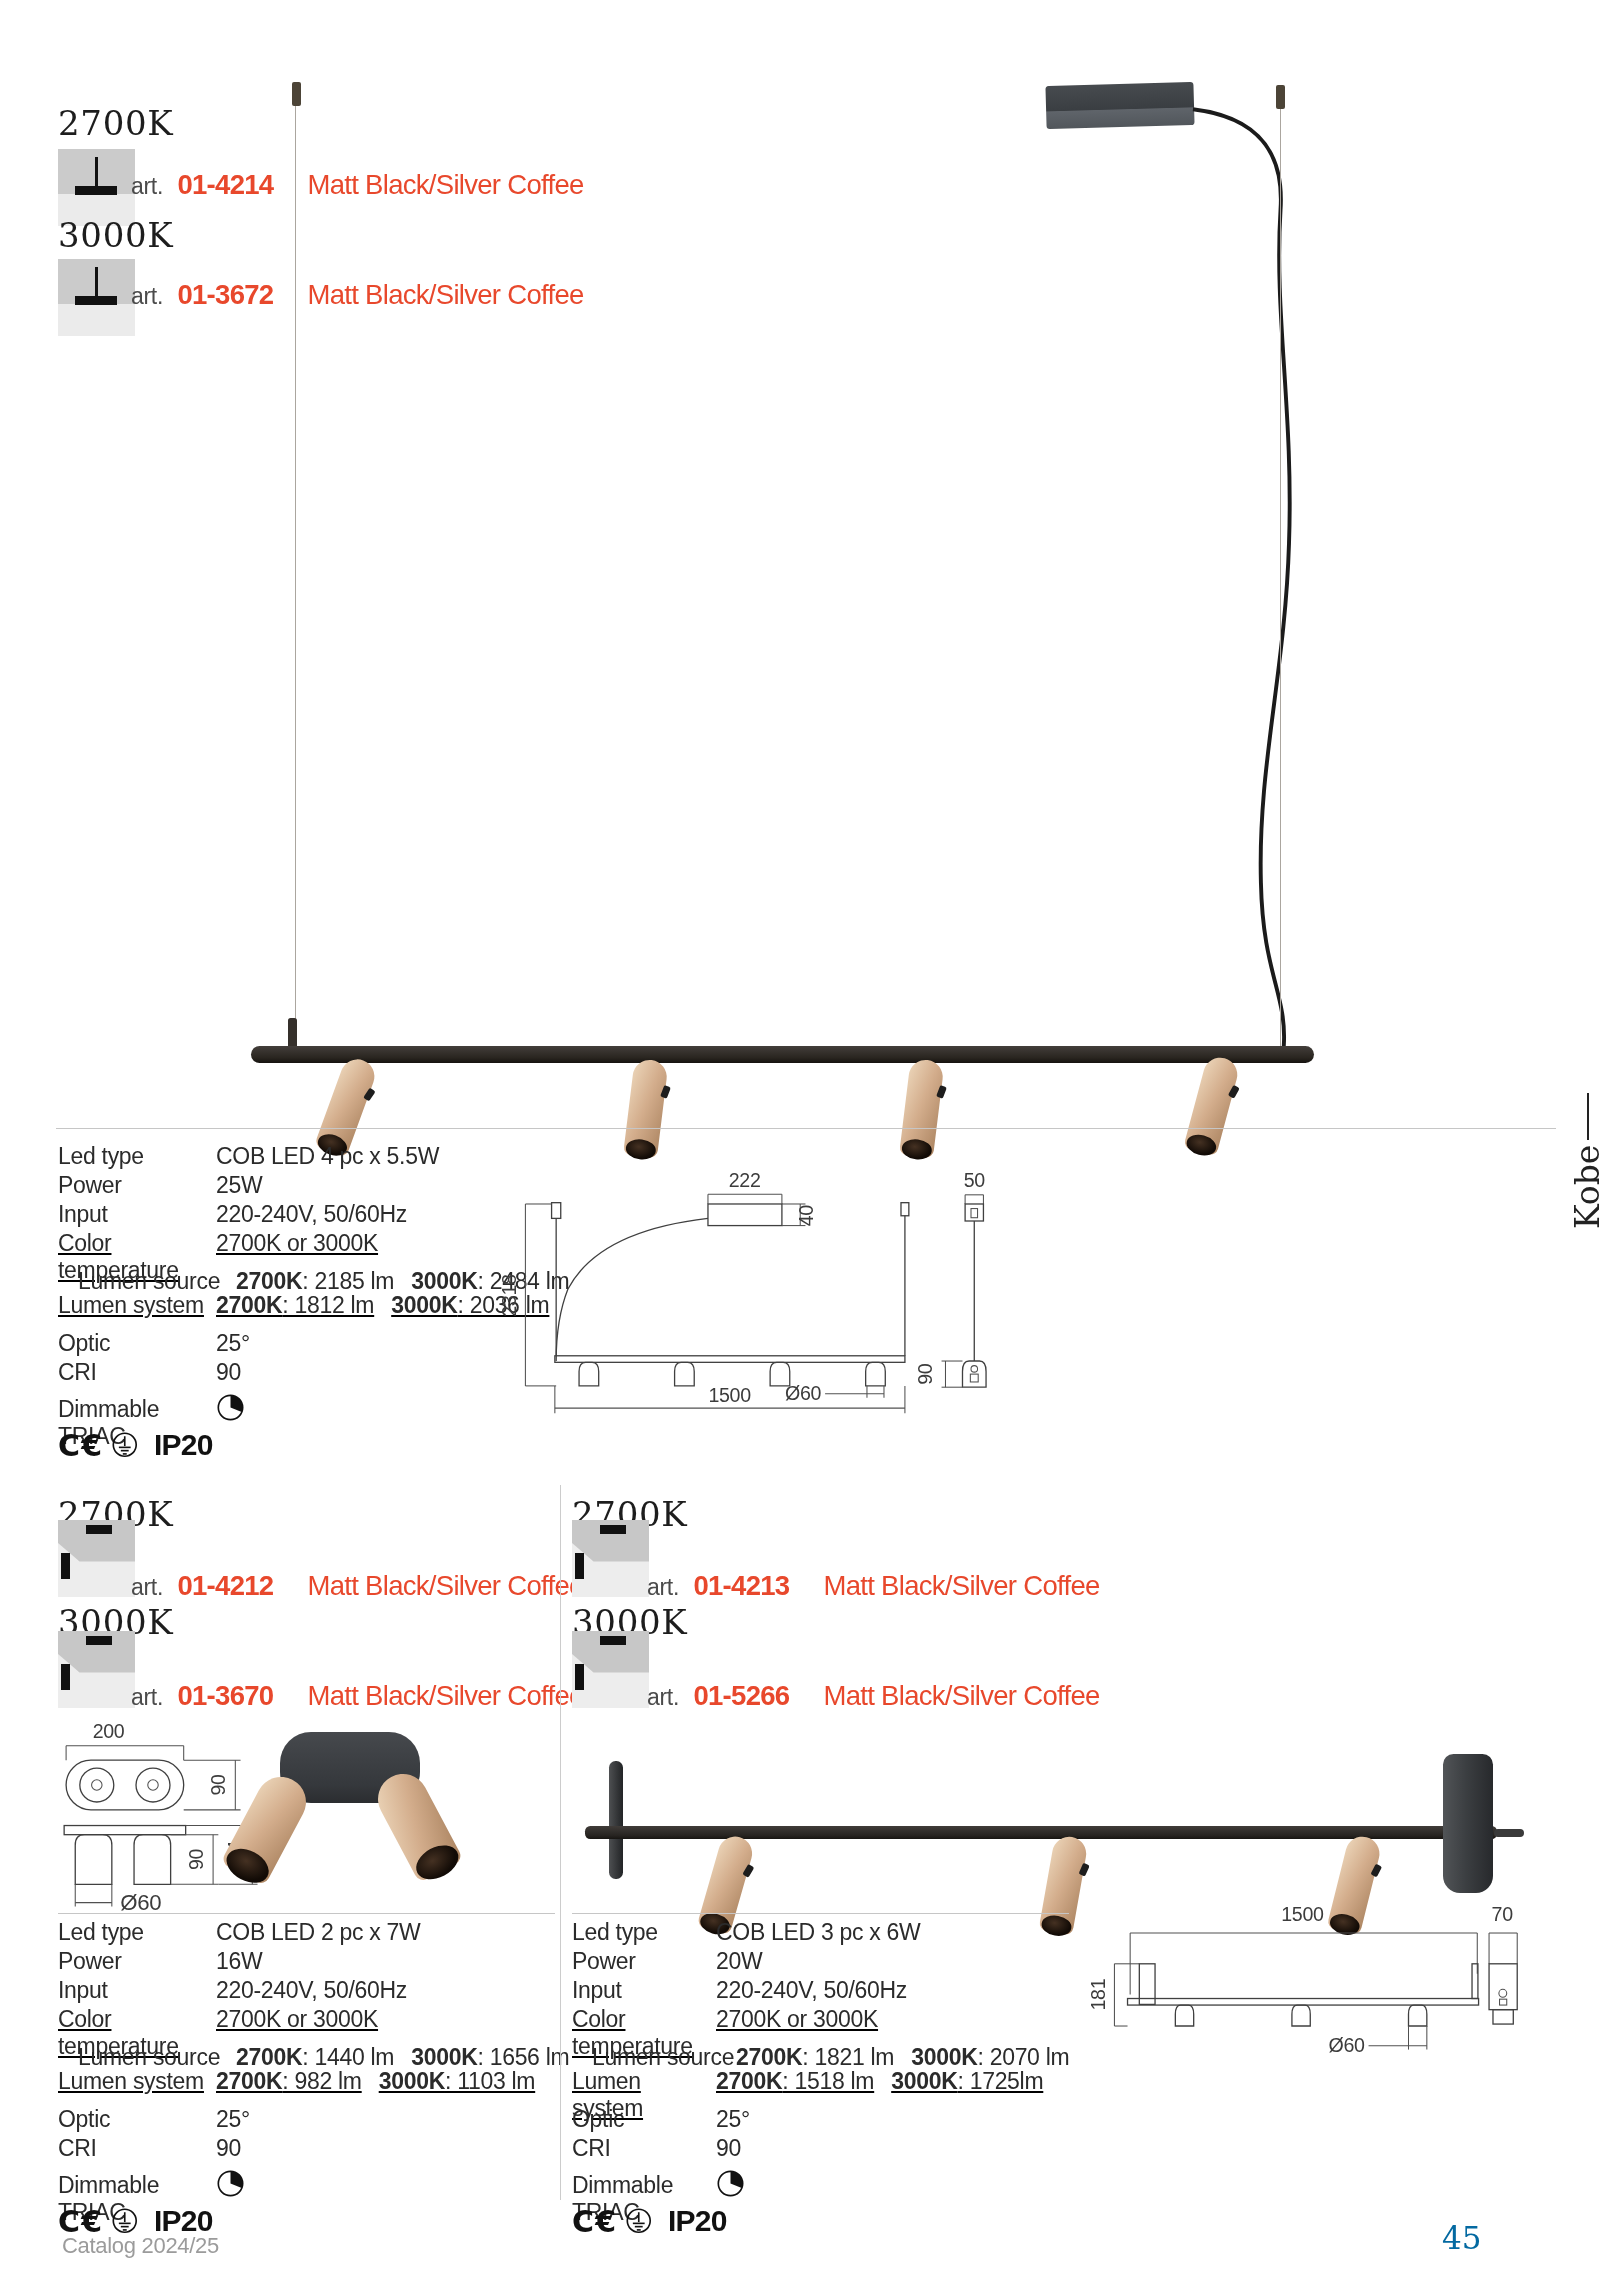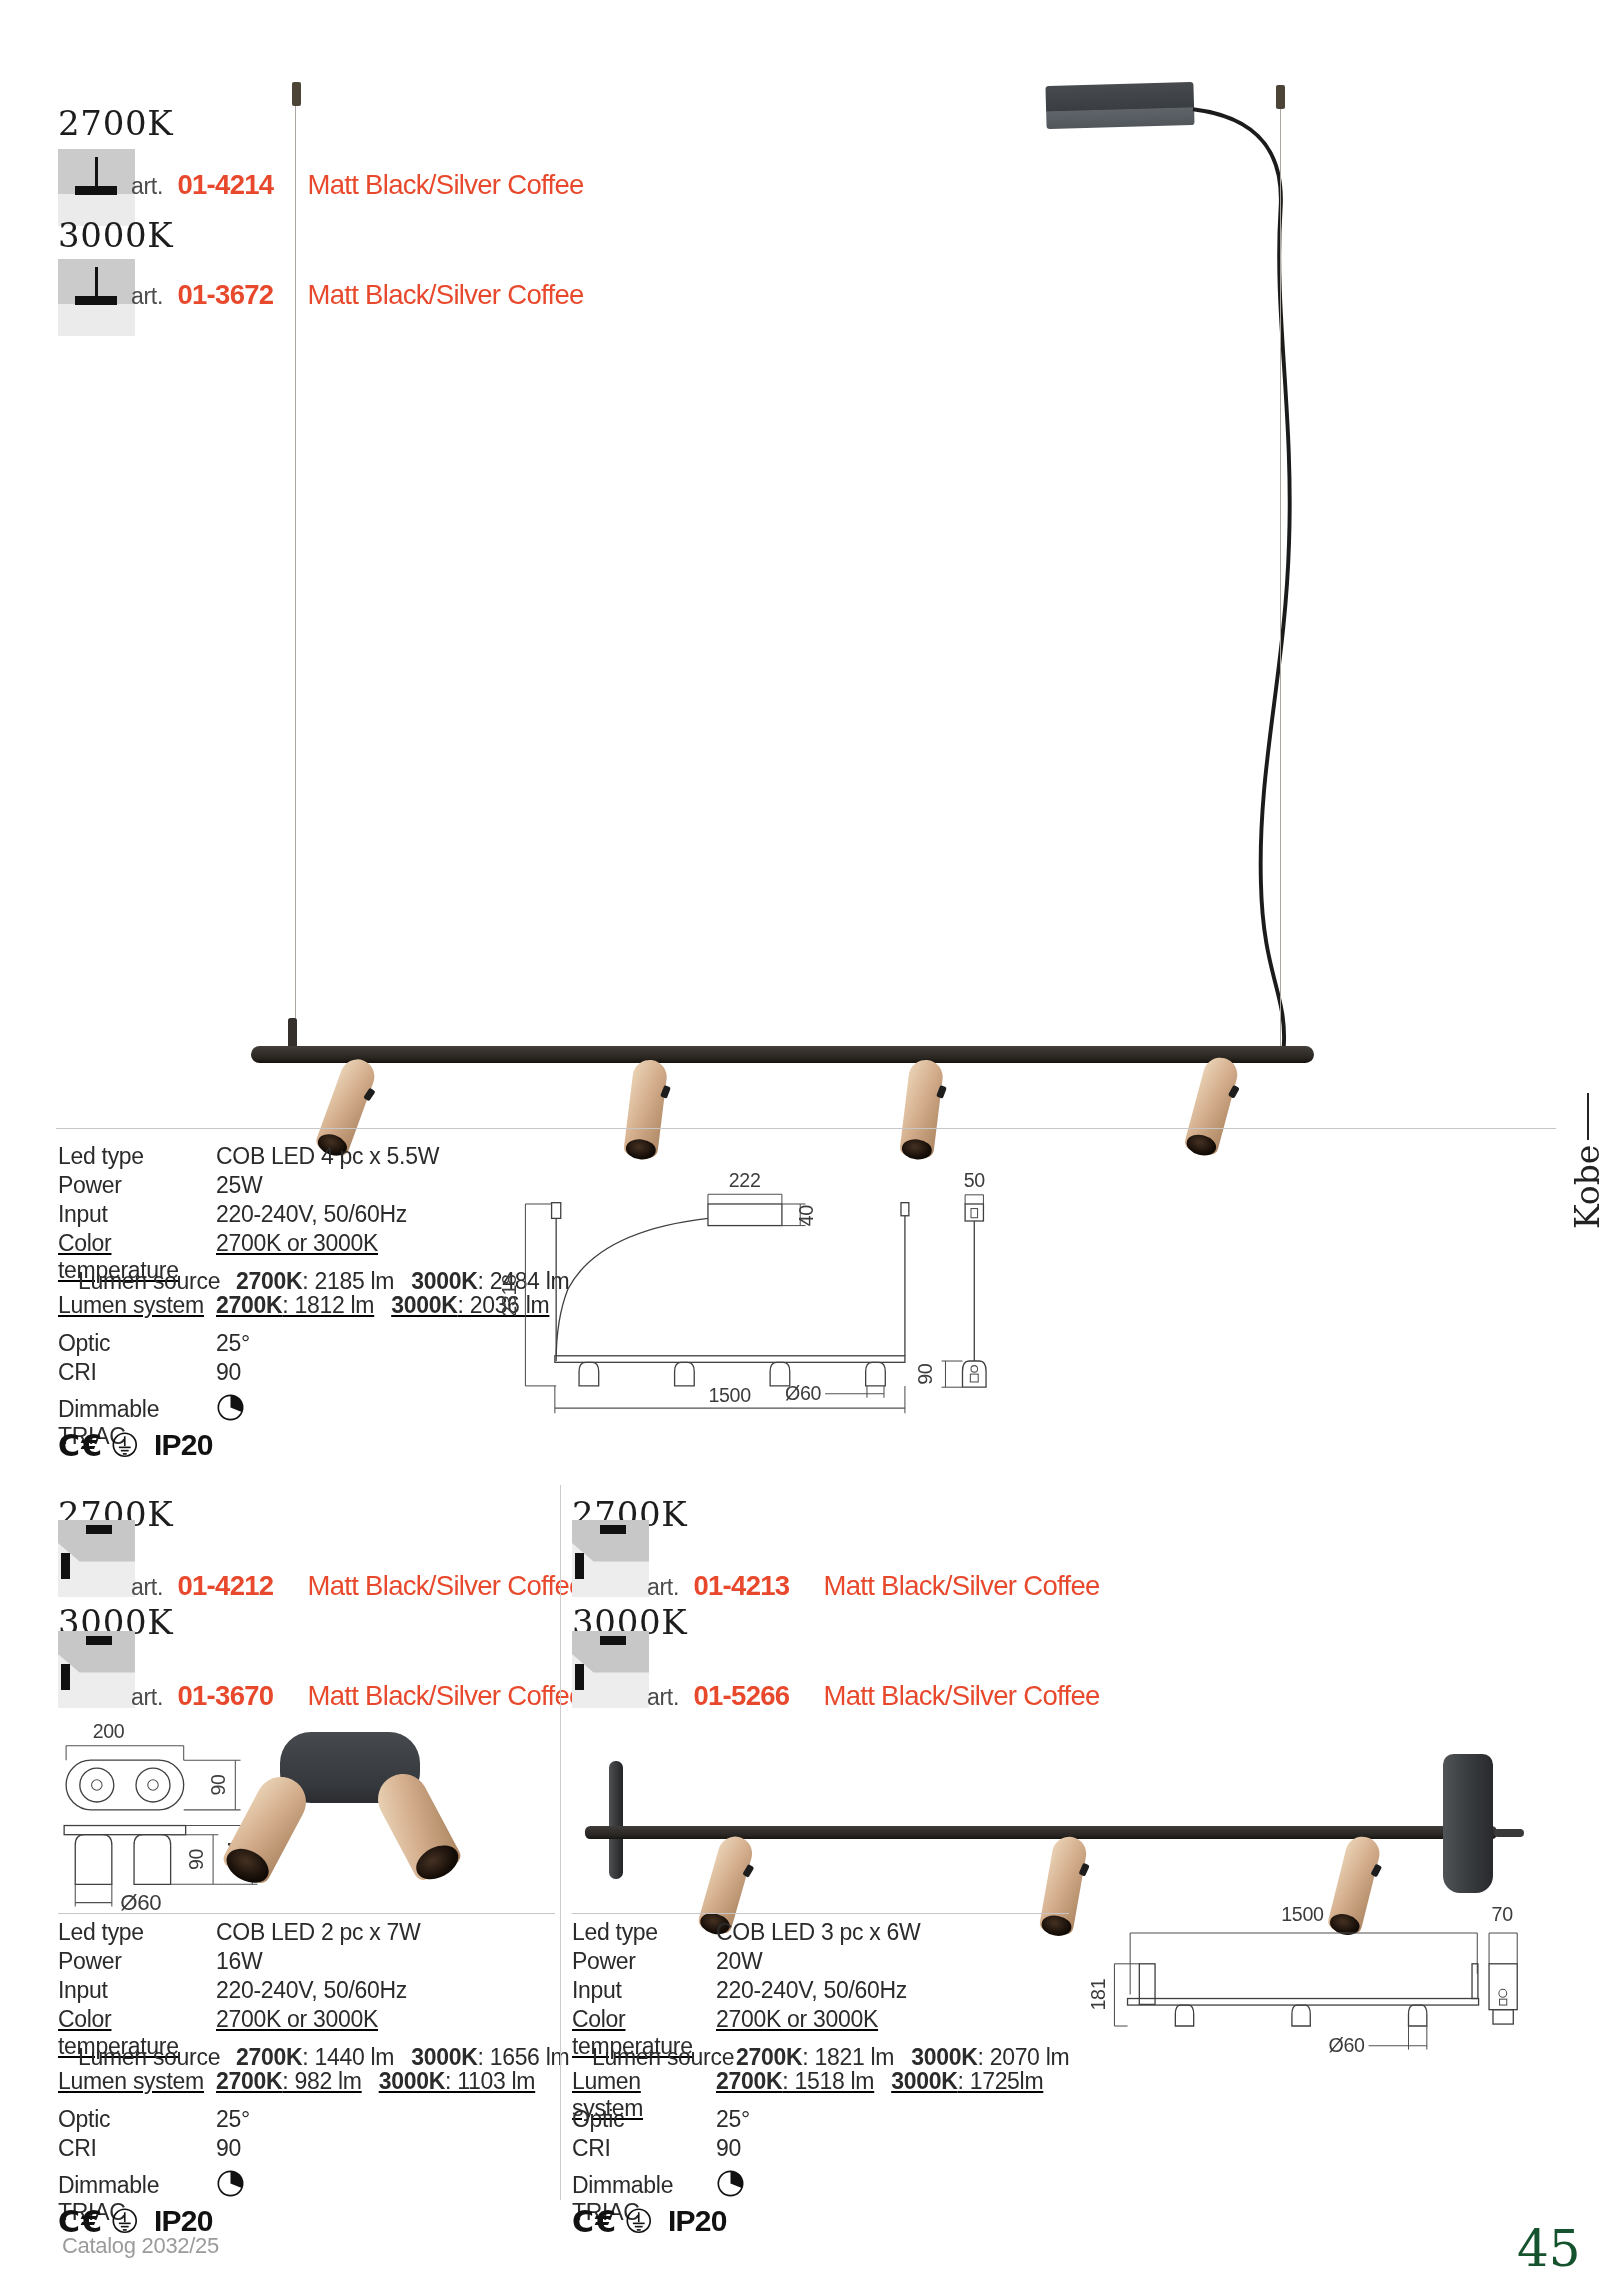--- a/index.html
+++ b/index.html
@@ -69,21 +69,21 @@
   .stub { position:absolute; left:1494px; top:1829px; width:30px; height:7.9px; border-radius:3.9px; background:#3a3a3a; }
   .cyl { position:absolute; left:1443px; top:1754px; width:50px; height:139px; border-radius:10.5px 10.5px 17px 17px; background:linear-gradient(90deg,#515457 0%,#3c3f42 45%,#27292c 100%); }
 
   
   svg .ln { stroke:#404040; stroke-width:2; fill:none; }
   svg .thin { stroke:#505050; stroke-width:1.6; fill:none; }
   svg .dim { font-family:"Liberation Sans",sans-serif; font-size:30px; fill:#3c3c3c; letter-spacing:-0.5px; }
   svg .dim34 { font-size:34px; }
 
   .footer-cat { position:absolute; left:62px; top:2233px; font-size:22px; color:#9b9b9b; letter-spacing:-0.3px; }
-  .pagenum { position:absolute; left:1517px; top:2220px; font-family:"DejaVu Serif","Liberation Serif",serif; font-size:50px; color:#14532d; }
+  .pagenum { position:absolute; left:1442px; top:2220px; font-family:"DejaVu Serif","Liberation Serif",serif; font-size:31px; color:#0369a1; }
 </style>
 </head>
 <body>
 
 <div class="page">
 
   <div class="kelvin" style="left:58px;top:103px;">2700K</div>
   <div class="thumb thumb-p" style="left:58px;top:149px;">
     <div class="st"></div>
     <div class="bb"></div>
@@ -463,17 +463,17 @@
     <text class="dim" x="640" y="40" text-anchor="middle">70</text>
     <line class="thin" x1="620" y1="58" x2="663" y2="58"></line>
     <line class="thin" x1="620" y1="58" x2="620" y2="105"></line>
       <line class="thin" x1="663" y1="58" x2="663" y2="105"></line>
     <rect class="ln" x="620" y="105" width="43" height="70"></rect>
     <circle class="thin" cx="641" cy="150" r="6"></circle>
     <rect class="thin" x="636" y="159" width="11" height="9"></rect>
     <rect class="ln" x="626" y="175" width="31" height="22"></rect>
   </svg>
 
-  <div class="footer-cat">Catalog 2032/25</div>
+  <div class="footer-cat">Catalog 2024/25</div>
   <div class="pagenum">45</div>
 
 </div>
 
 
 </body></html>

